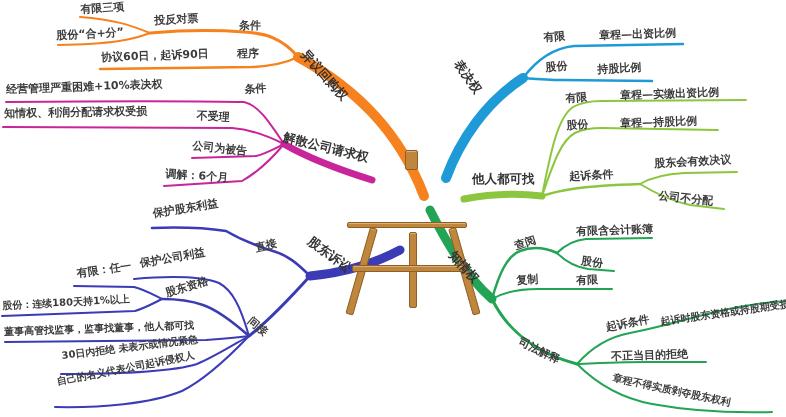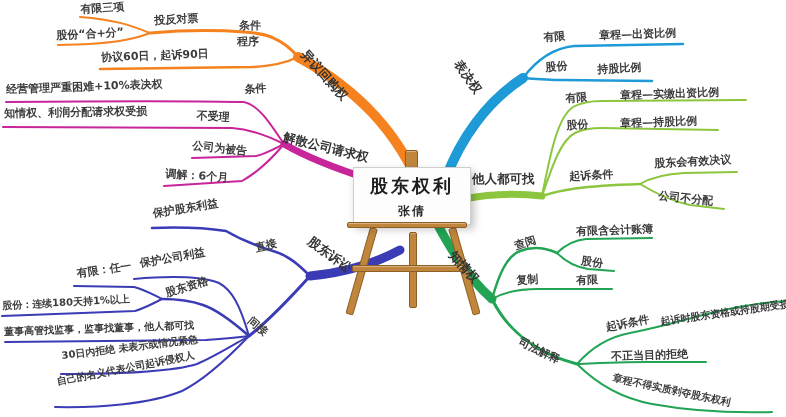--- a/index.html
+++ b/index.html
@@ -83,34 +83,30 @@
       <path stroke-width="2" d="M249,336 C228,348 212,358 197,364 C175,371 120,374 61,374" stroke="#3B3BB5"></path>
       <path stroke-width="2" d="M249,336 C226,360 204,380 182,391 C150,404 100,408 55,407" stroke="#3B3BB5"></path>
     </g>
   </svg>
 
   <div class="wood easel" style="left: 370px; top: 228px; width: 8px; height: 90px; transform: rotate(16deg); transform-origin: center top; background: rgb(192, 134, 62);"></div>
   <div class="wood easel" style="left: 448px; top: 228px; width: 8px; height: 90px; transform: rotate(-16deg); transform-origin: center top; background: rgb(192, 134, 62);"></div>
   <div class="wood easel" style="left: 409px; top: 232px; width: 8px; height: 76px; background: rgb(192, 134, 62);"></div>
   <div class="wood easel" style="left: 352px; top: 265px; width: 112px; height: 7px; background: rgb(192, 134, 62);"></div>
   <div class="wood easel" style="left: 405px; top: 150px; width: 13px; height: 20px; z-index: 2; background: rgb(192, 134, 62);"></div>
-  <div class="board">
-    <div class="title">股东权利</div>
-    <div class="author">张倩</div>
-  </div>
   <div class="wood easel" style="left: 347px; top: 222px; width: 120px; height: 6px; z-index: 4; background: rgb(192, 134, 62);"></div>
 
   <div class="labels">
 
     <div class="lbl big" style="left:308px;top:48px;transform:rotate(48deg)">异议回购权</div>
     <div class="lbl" style="left:239px;top:20px">条件</div>
     <div class="lbl" style="left:154px;top:15px;transform:rotate(-3deg)">投反对票</div>
     <div class="lbl" style="left:80px;top:4px;transform:rotate(-4deg)">有限三项</div>
     <div class="lbl" style="left:56px;top:30px;transform:rotate(-3deg)">股份“合+分”</div>
-    <div class="lbl" style="left:237px;top:36px">程序</div>
+    <div class="lbl" style="left:237px;top:48px">程序</div>
     <div class="lbl" style="left:101px;top:52px;transform:rotate(-2deg)">协议60日，起诉90日</div>
 
     <div class="lbl big" style="left:462px;top:58px;transform:rotate(55deg)">表决权</div>
     <div class="lbl" style="left:543px;top:32px;transform:rotate(-4deg)">有限</div>
     <div class="lbl" style="left:599px;top:30px;transform:rotate(-2deg)">章程—出资比例</div>
     <div class="lbl" style="left:545px;top:62px;transform:rotate(-5deg)">股份</div>
     <div class="lbl" style="left:597px;top:64px;transform:rotate(-3deg)">持股比例</div>
 
     <div class="lbl big" style="left:285px;top:131px;transform:rotate(14deg)">解散公司请求权</div>
     <div class="lbl" style="left:244px;top:84px;transform:rotate(-4deg)">条件</div>

